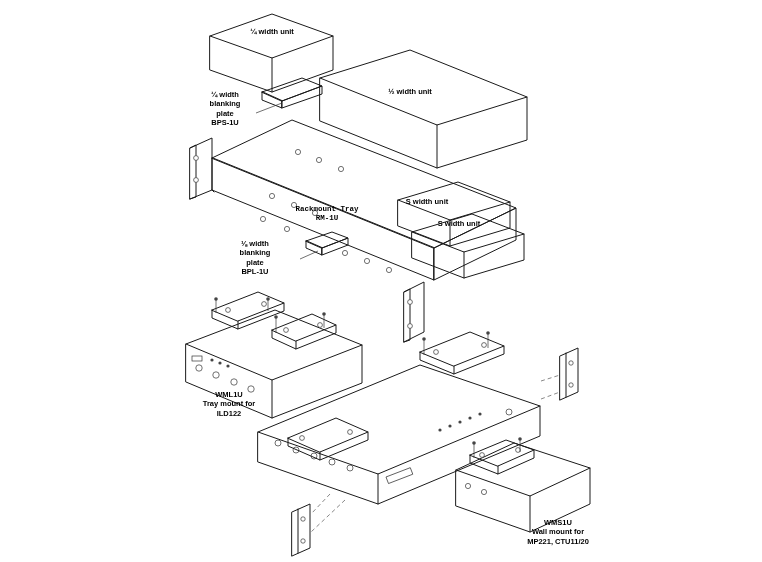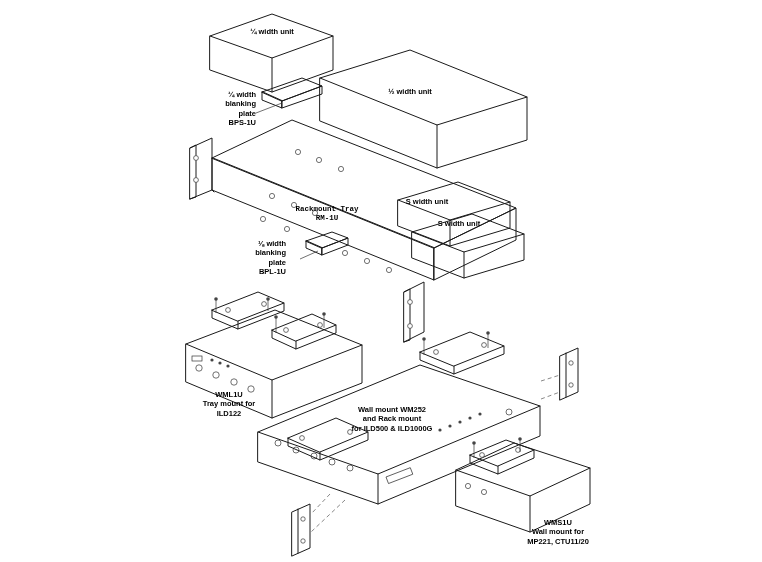--- a/index.html
+++ b/index.html
@@ -30,21 +30,20 @@
     position: absolute;
     font-family: "Liberation Sans", sans-serif;
     font-size: 7.5px;
     font-weight: bold;
     color: #000000;
     line-height: 1.25;
     white-space: pre-line;
     text-align: center;
   }
   .lbl.right {
-    text-align: right;
   }
   .face-light { fill: #ffffff; }
   .face-mid   { fill: #f2f2f2; }
   .face-dark  { fill: #e3e3e3; }
   .ln {
     stroke: #1a1a1a;
     stroke-width: 1;
     fill: none;
     stroke-linejoin: round;
     stroke-linecap: round;
@@ -271,21 +270,18 @@
 BPL-1U</div>
 
   <div class="lbl" style="left:396px; top:197px; width:62px;">S width unit</div>
 
   <div class="lbl" style="left:428px; top:219px; width:62px;">S width unit</div>
 
   <div class="lbl" style="left:184px; top:390px; width:90px;">WML1U
 Tray mount for
 ILD122</div>
 
-  <div class="lbl" style="left:330px; top:405px; width:124px;">Wall mount WM252
-and Rack mount
-for ILD500 &amp; ILD1000G</div>
 
   <div class="lbl" style="left:500px; top:518px; width:116px;">WMS1U
 Wall mount for
 MP221, CTU11/20</div>
 
 </div>
 
 </body></html>

